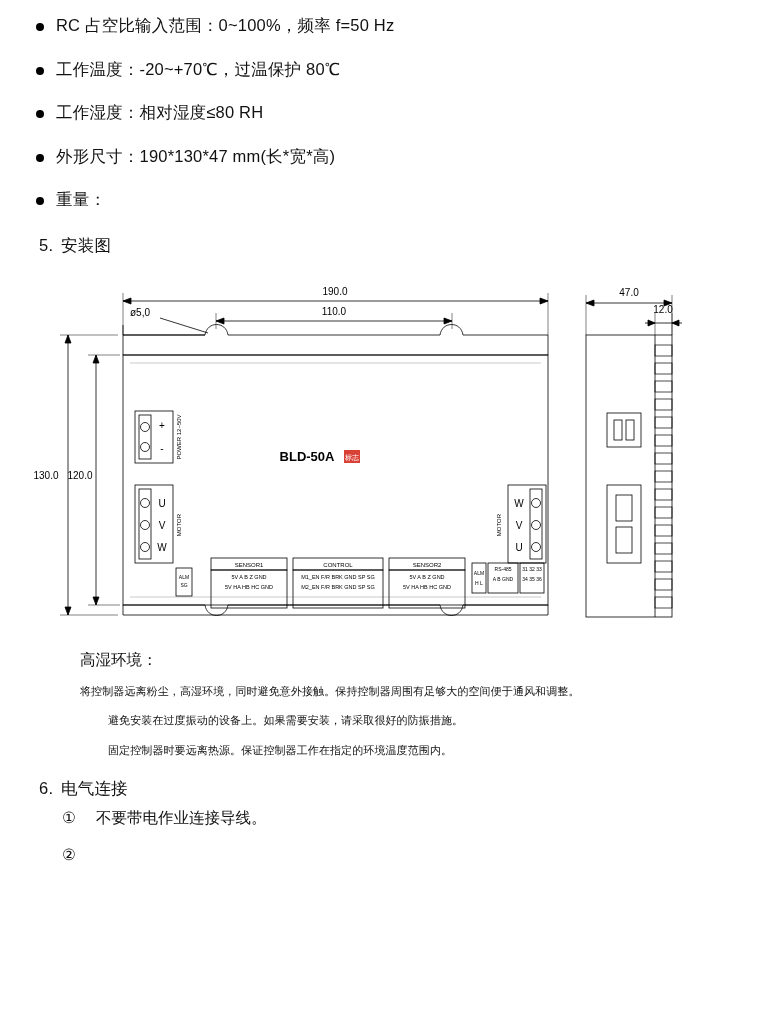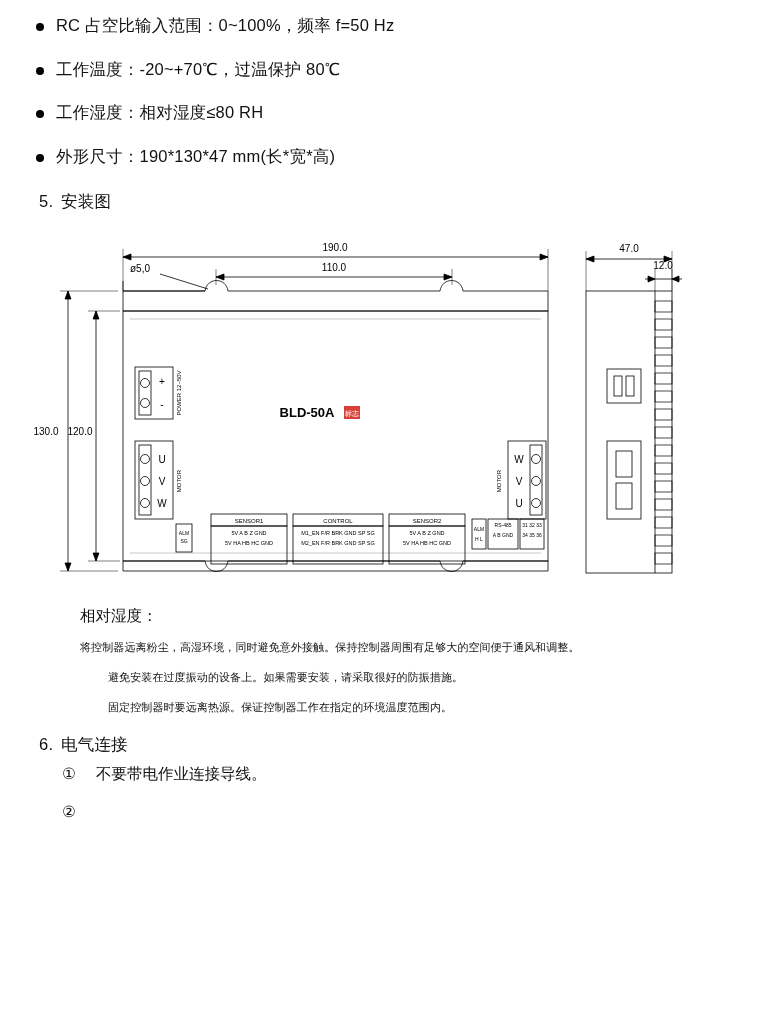--- a/index.html
+++ b/index.html
@@ -109,20 +109,21 @@
 </head>
 <body>
 
 <div class="page">
 
   <ul class="bullets">
     <li>RC 占空比输入范围：0~100%，频率 f=50 Hz</li>
     <li>工作温度：-20~+70℃，过温保护 80℃</li>
     <li>工作湿度：相对湿度≤80 RH</li>
     <li>外形尺寸：190*130*47 mm(长*宽*高)</li>
+    <li>重量：</li>
   </ul>
 
   <div class="sec-head">
     <span class="num">5.</span><span>安装图</span>
   </div>
 
   <div class="drawing">
     <svg width="761" height="375" viewBox="0 0 761 375" xmlns="http://www.w3.org/2000/svg">
       <g stroke="#000" fill="none" stroke-width="0.8">
 
@@ -295,21 +296,21 @@
 
       <text x="503" y="308" font-family="Liberation Sans, sans-serif" font-size="5" text-anchor="middle" fill="#000">RS-485</text>
       <text x="503" y="318" font-family="Liberation Sans, sans-serif" font-size="5" text-anchor="middle" fill="#000">A  B  GND</text>
 
       <text x="532" y="308" font-family="Liberation Sans, sans-serif" font-size="5" text-anchor="middle" fill="#000">31 32 33</text>
       <text x="532" y="318" font-family="Liberation Sans, sans-serif" font-size="5" text-anchor="middle" fill="#000">34 35 36</text>
     </svg>
   </div>
 
   <div class="notes">
-    <div class="title">相对湿度：</div>
+    <div class="title">高湿环境：</div>
     <p>将控制器远离粉尘，高湿环境，同时避免意外接触。保持控制器周围有足够大的空间便于通风和调整。</p>
     <p class="ind">避免安装在过度振动的设备上。如果需要安装，请采取很好的防振措施。</p>
     <p class="ind">固定控制器时要远离热源。保证控制器工作在指定的环境温度范围内。</p>
   </div>
 
   <div class="sec-head">
     <span class="num">6.</span><span>电气连接</span>
   </div>
 
   <ul class="sub-list">

